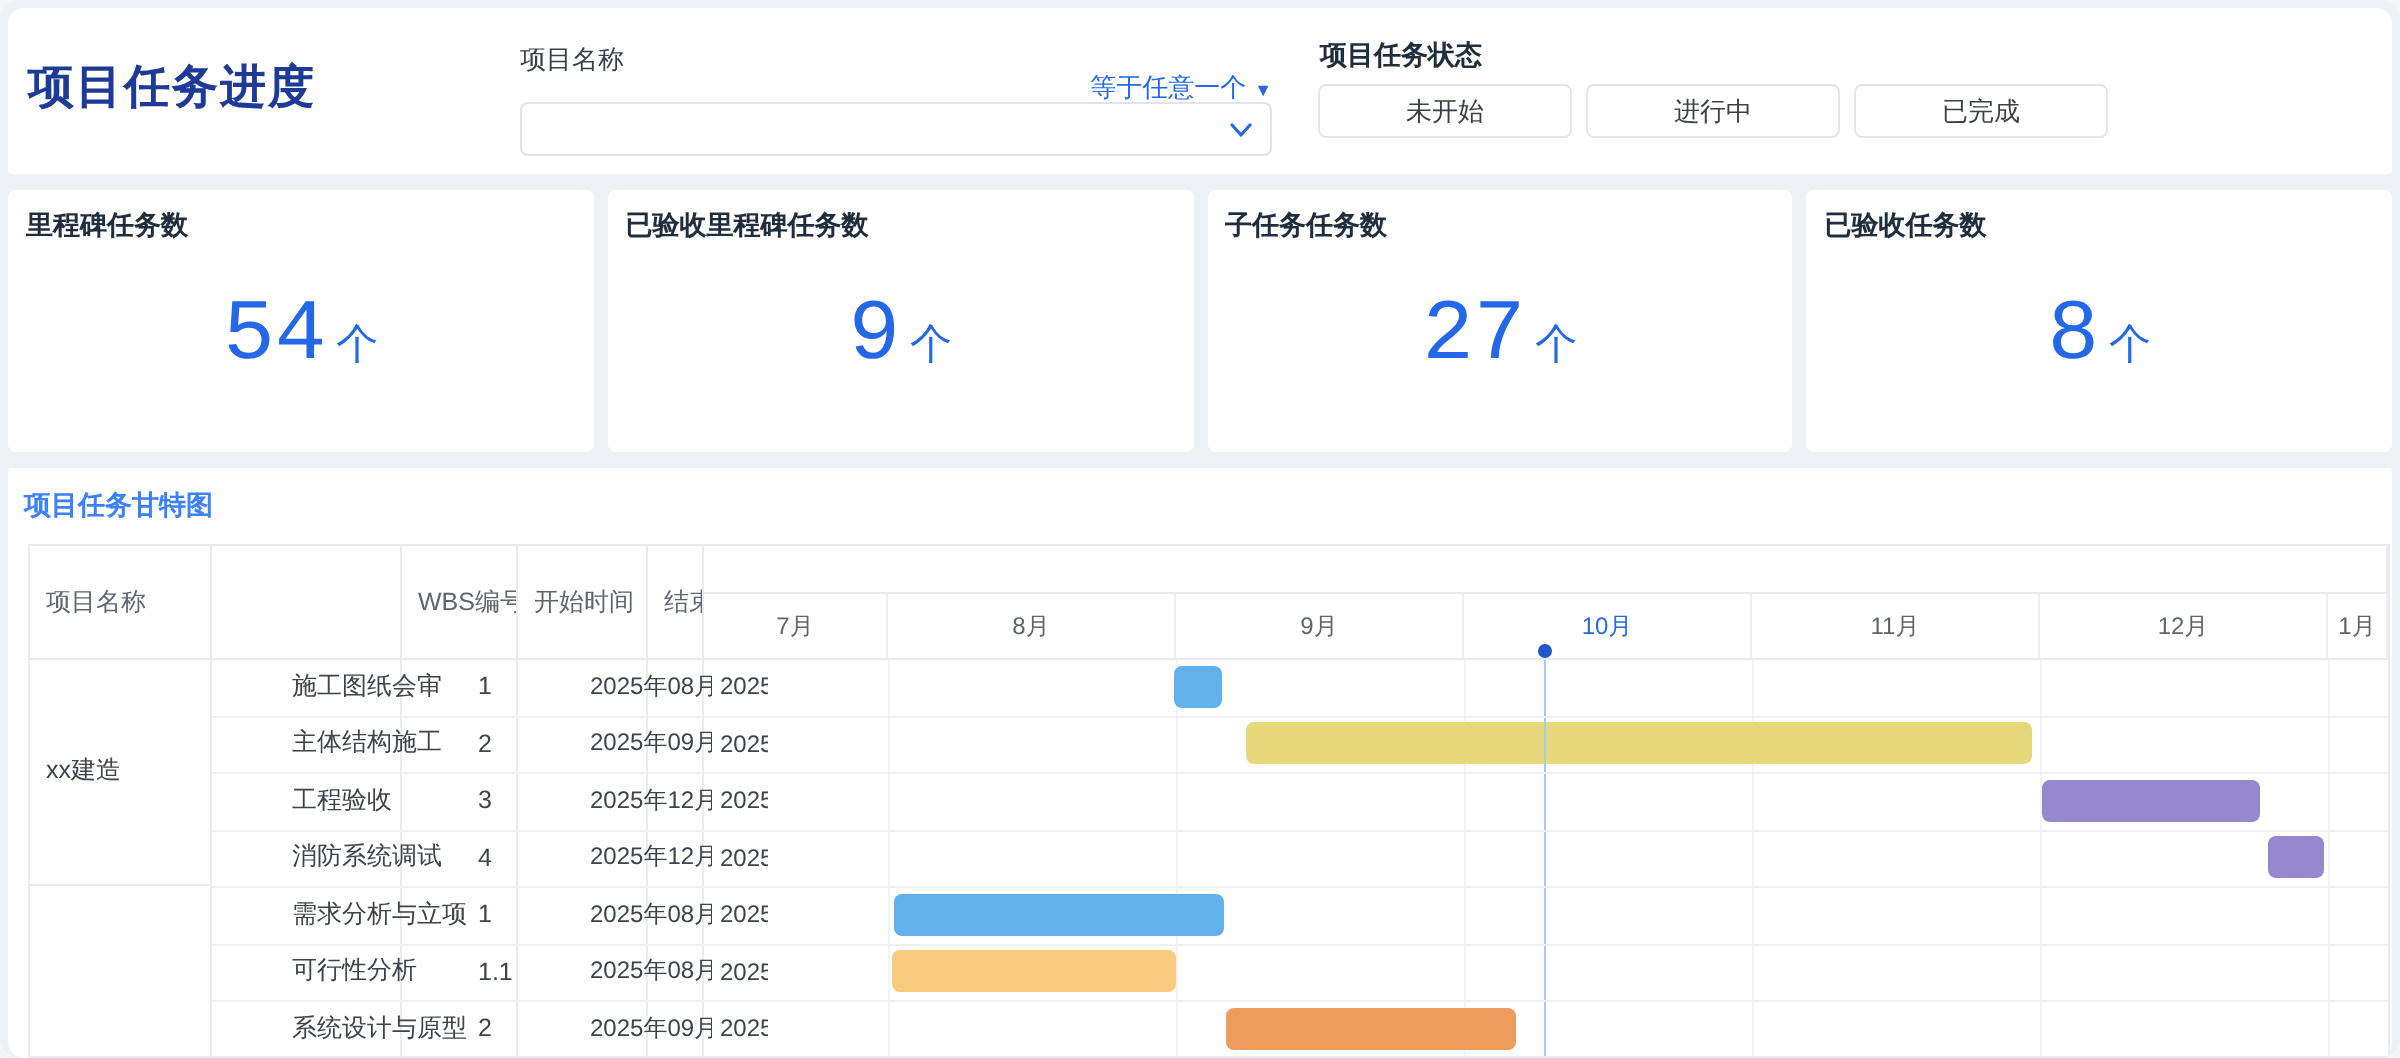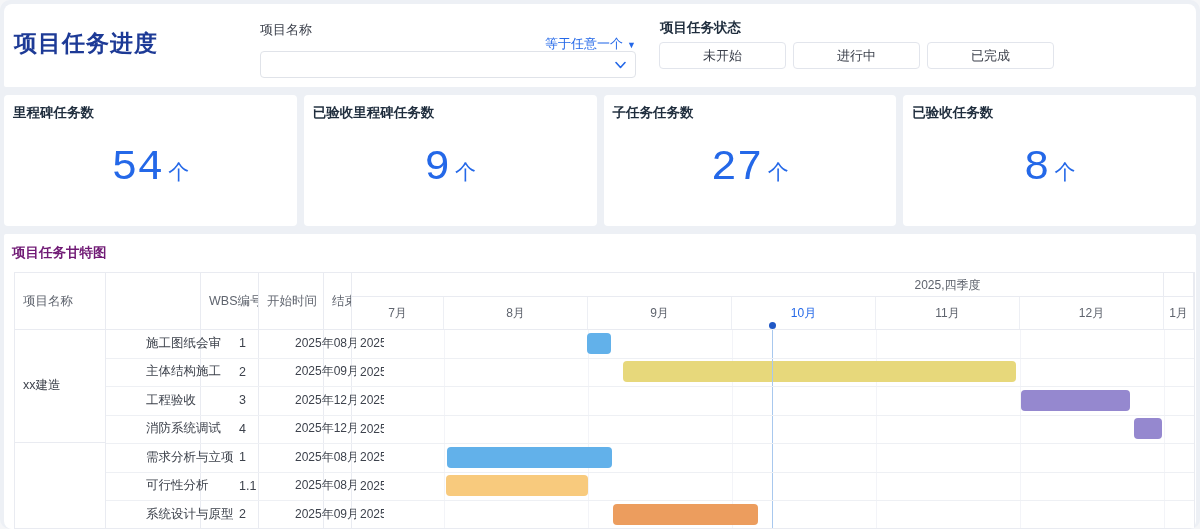--- a/index.html
+++ b/index.html
@@ -23,21 +23,21 @@
   .status-btn { width:127px; height:27px; border:1px solid #e2e5ec; border-radius:4px; background:#fff; font-size:13px; color:#3a3f4a; display:flex; align-items:center; justify-content:center; cursor:pointer; font-family:inherit; }
 
   .cards { position:absolute; left:4px; top:95px; width:1192px; height:131px; display:flex; gap:7px; }
   .stat-card { flex:1; background:#fff; border-radius:4px; position:relative; }
   .stat-title { position:absolute; left:9px; top:9px; font-size:13.5px; font-weight:bold; color:#1f2d3d; }
   .stat-number { position:absolute; left:0; right:0; top:48px; text-align:center; color:#2468e8; }
   .stat-value { font-size:43px;font-family:Liberation Mono, monospace; }
   .stat-unit { font-size:21px; margin-left:5px; }
 
   .gantt-panel { left:4px; top:234px; width:1192px; height:295px; border-radius:2px 2px 8px 8px; }
-  .gantt-title { position:absolute; left:8px; top:10px; font-size:13.5px; font-weight:bold; color:#701a75; }
+  .gantt-title { position:absolute; left:8px; top:10px; font-size:13.5px; font-weight:bold; color:#3b82f6; }
 
   .gantt-table { position:absolute; left:10px; top:38px; width:1181px; height:257px; border:1px solid #e9ebf1; background:#fff; overflow:hidden; font-size:12.5px; color:#3d424c; }
   .vline { position:absolute; top:0; bottom:0; width:1px; background:#e9ebf1; }
   .hline { position:absolute; left:0; right:0; height:1px; background:#e9ebf1; }
   .col-head { position:absolute; top:0; height:56px; display:flex; align-items:center; padding-left:8px; color:#5f646e; white-space:nowrap; overflow:hidden; }
   .timeline { position:absolute; left:337px; top:0; right:0; bottom:0; }
   .q-cell { position:absolute; top:0; height:24px; display:flex; align-items:center; justify-content:center; font-size:12px; color:#5f646e; border-right:1px solid #e9ebf1; overflow:hidden; }
   .m-cell { position:absolute; top:24px; height:32px; display:flex; align-items:center; justify-content:center; font-size:12px; color:#5f646e; border-right:1px solid #edeff4; overflow:hidden; }
   .m-cell.current { color:#2468e8;text-align:center; }
   .grid-v { position:absolute; top:56px; bottom:0; width:1px; background:#f3f4f8; }
@@ -101,21 +101,20 @@
         <div class="col-head" style="left: 0px; width: 91px;">项目名称</div>
         <div class="col-head" style="left: 186px; width: 58px;">WBS编号</div>
         <div class="col-head" style="left: 244px; width: 65px;">开始时间</div>
         <div class="col-head" style="left: 309px; width: 28px;">结束时间</div>
         <div class="vline" style="left: 90px;"></div>
         <div class="vline" style="left: 185px;"></div>
         <div class="vline" style="left: 243px;"></div>
         <div class="vline" style="left: 308px;"></div>
         <div class="vline" style="left: 336px;"></div>
         <div class="timeline">
-          <div class="q-cell" style="left: 380px; width: 432px;">2025,四季度</div>
           <div class="q-cell" style="left: 812px; width: 30px;"></div>
           <div class="m-cell" style="left: 0px; width: 92px;">7月</div>
           <div class="m-cell" style="left: 92px; width: 144px;">8月</div>
           <div class="m-cell" style="left: 236px; width: 144px;">9月</div>
           <div class="m-cell current" style="left: 380px; width: 144px;">10月</div>
           <div class="m-cell" style="left: 524px; width: 144px;">11月</div>
           <div class="m-cell" style="left: 668px; width: 144px;">12月</div>
           <div class="m-cell" style="left: 812px; width: 30px;">1月</div>
           <div class="hline" style="top: 23px;"></div>
           <div class="grid-v" style="left: 92px;"></div>

